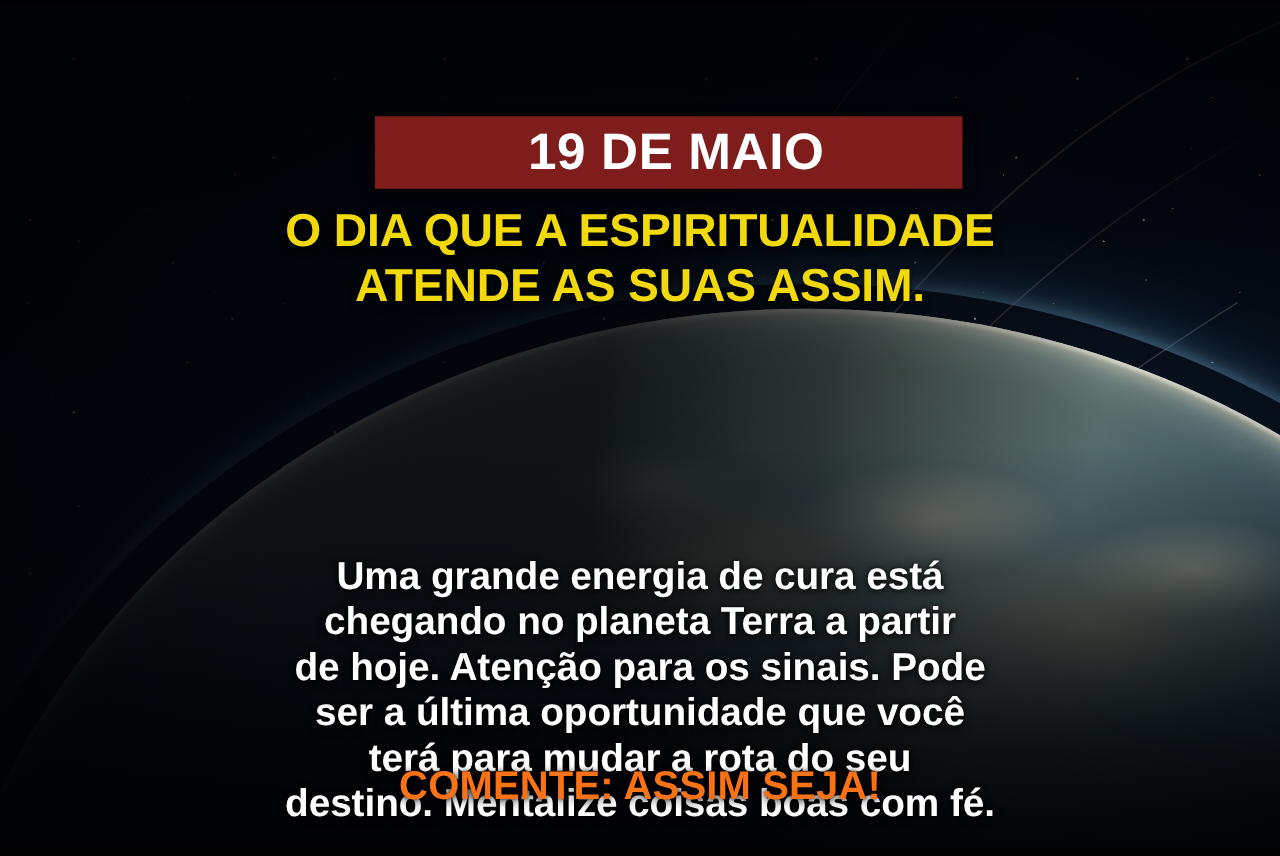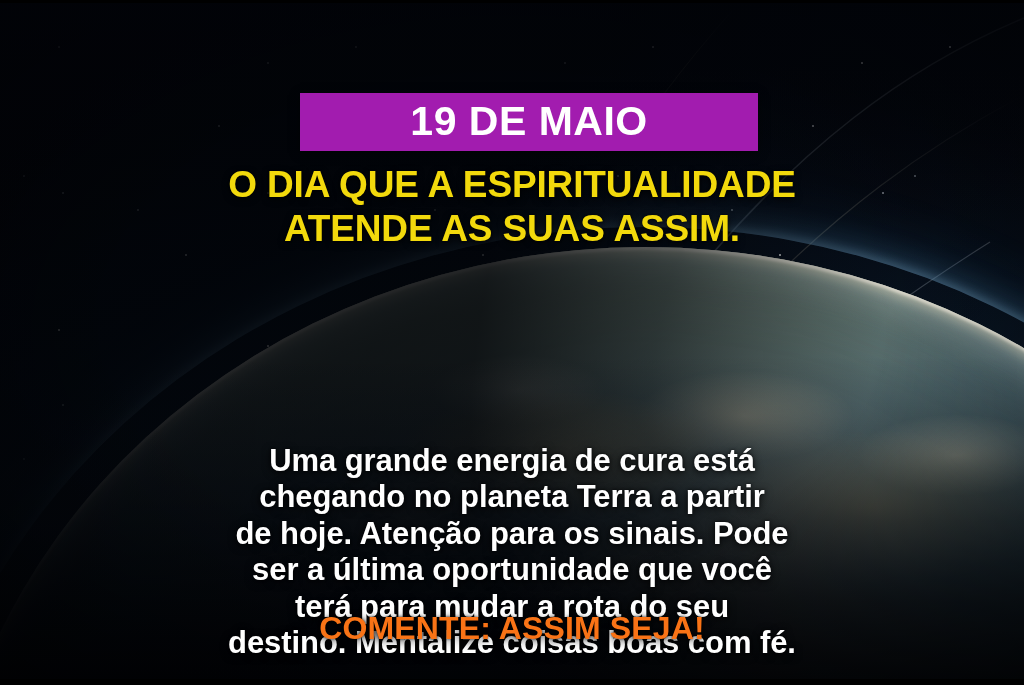--- a/index.html
+++ b/index.html
@@ -181,25 +181,26 @@
     z-index: 10;
   }
 
   
   #date-banner {
     position: absolute;
     left: 300px;
     top: 93px;
     width: 458px;
     height: 58px;
-    background: #a21caf;
+    background: #7f1d1d;
     display: flex;
     align-items: center;
     justify-content: center;
     box-shadow: 0 2px 9px rgba(0,0,0,.55);
+    padding-left: 12px;
   }
   #date-banner-text {
     color: #ffffff;
     font-size: 41px;
     font-weight: 700;
     letter-spacing: .012em;
     line-height: 1;
     font-family: "Liberation Sans", sans-serif;
     white-space: nowrap;
     transform: translateY(-1px);

